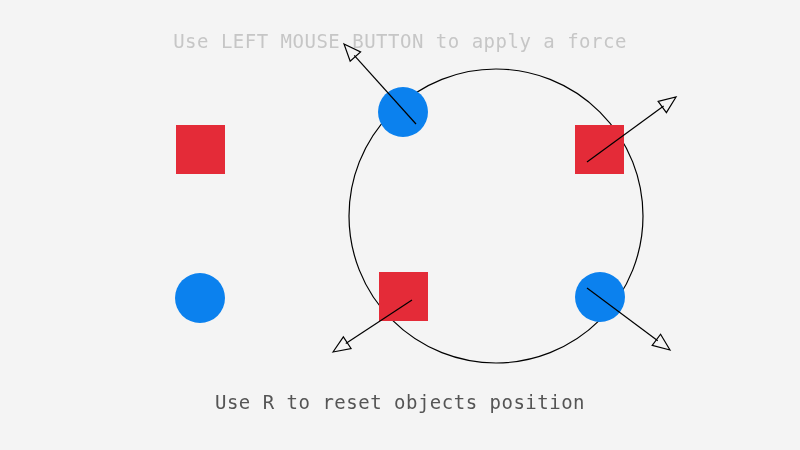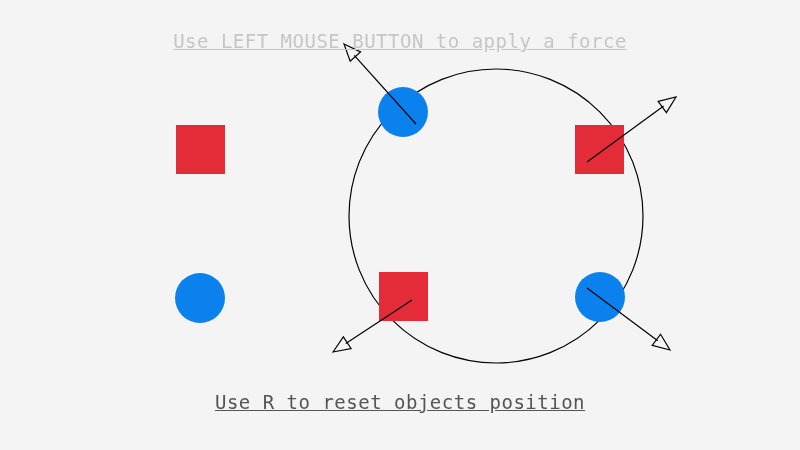--- a/index.html
+++ b/index.html
@@ -37,21 +37,20 @@
   }
   #hint-top {
     top: 30px;
     font-size: 19px;
     color: #c6c6c6;
   }
   #hint-bottom {
     top: 391px;
     font-size: 19px;
     color: #555555;
-    text-decoration: underline;
   }
 </style>
 </head>
 <body>
 
 <div id="stage" style="background: rgb(244, 244, 244);">
 
   <svg id="scene-svg" viewBox="0 0 800 450">
 
     <circle cx="496" cy="216" r="147" fill="none" stroke="#000000" stroke-width="1.2" id="boundary-circle"></circle>
@@ -79,17 +78,17 @@
           <polygon points="333,352 343.35124336685203,336.80619334201594 351.048592877647,348.5002435603391" fill="none" stroke="#000000" stroke-width="1.2" stroke-linejoin="miter"></polygon>
         </g>
         <g id="force-circle-bottom-right">
           <line x1="587" y1="288" x2="657.7423008334844" y2="340.84364640573534" stroke="#000000" stroke-width="1.2"></line>
           <polygon points="670,350 652.1911528764302,345.4343714420333 660.5695156424241,334.21817612626745" fill="none" stroke="#000000" stroke-width="1.2" stroke-linejoin="miter"></polygon>
         </g>
       </g>
 
   </svg>
 
-  <div class="hint" id="hint-top" style="color: rgb(198, 198, 198); text-decoration: underline;">Use LEFT MOUSE BUTTON to apply a force</div>
+  <div class="hint" id="hint-top" style="color: rgb(198, 198, 198);">Use LEFT MOUSE BUTTON to apply a force</div>
 
   <div class="hint" id="hint-bottom" style="color: rgb(85, 85, 85);">Use R to reset objects position</div>
 
 </div>
 
 </body></html>

